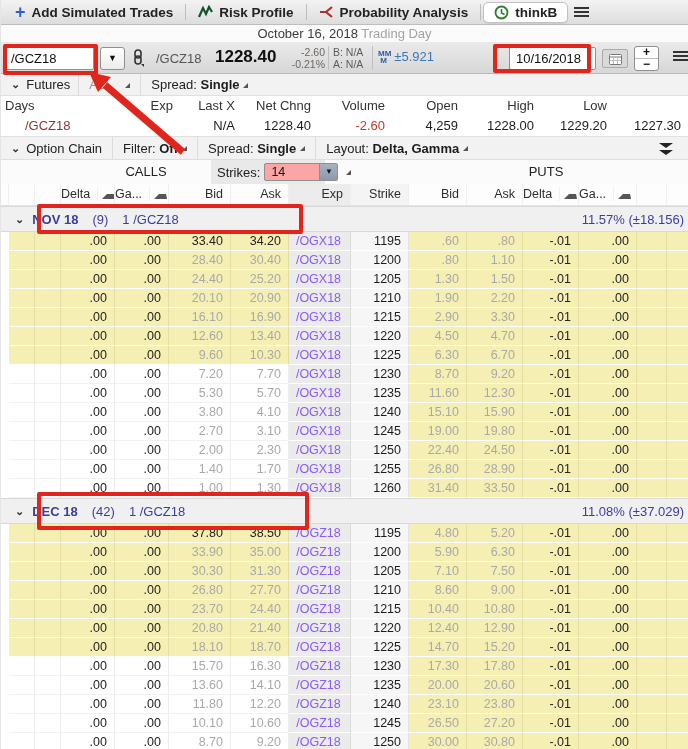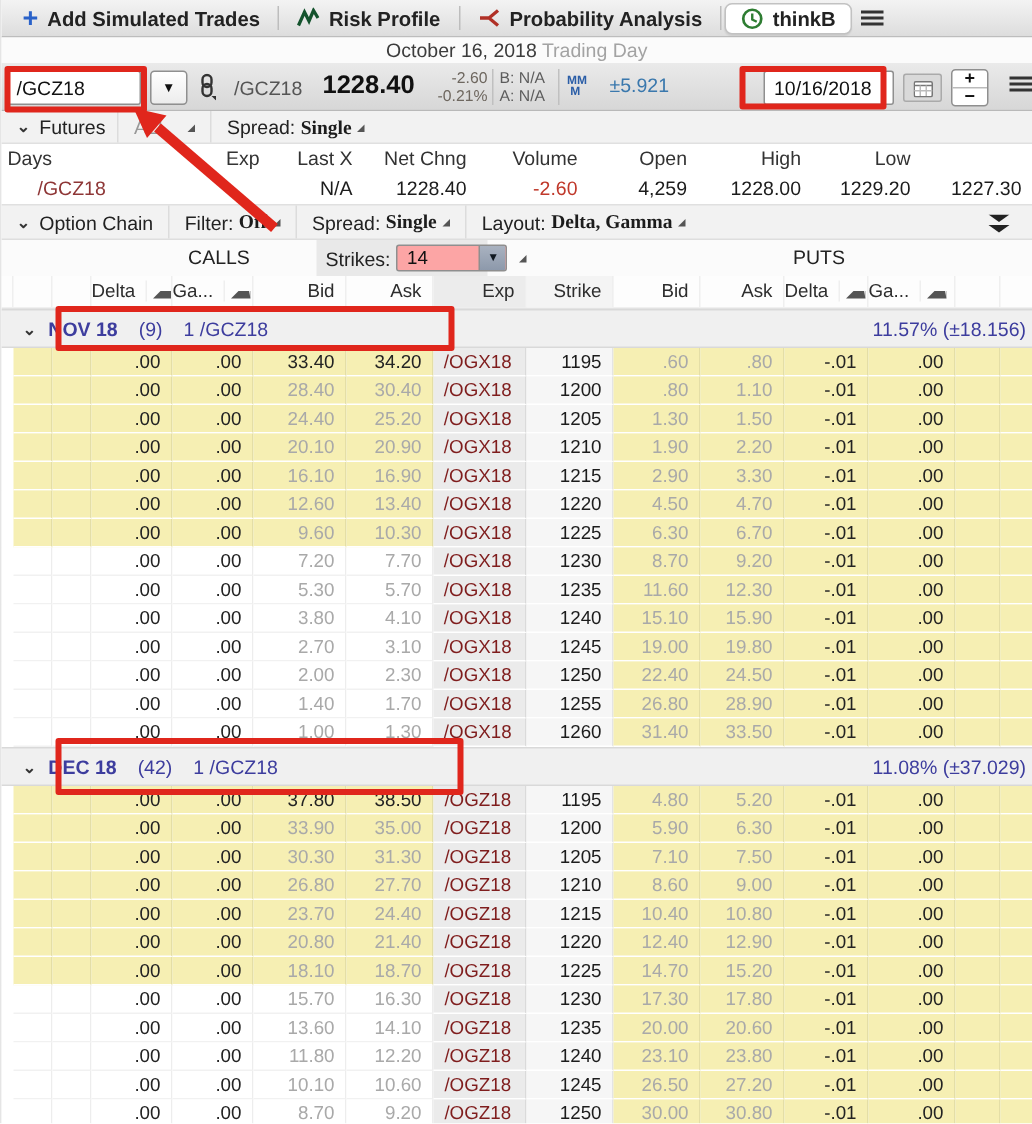--- a/index.html
+++ b/index.html
@@ -26,37 +26,37 @@
   .symbar>*{position:absolute;}
   .syminput{left:3px;top:5px;width:90px;height:23px;border:1px solid #8f8f8f;border-radius:2px;padding:0 6px;font-size:13px;color:#111;background:#fff;}
   .ddbtn{left:99px;top:5px;width:25px;height:23px;background:linear-gradient(#fff,#ececec);border:1px solid #8f8f8f;border-radius:3px;
          text-align:center;line-height:21px;font-size:9px;color:#111;}
   .linkicon{left:131px;top:7px;}
   .symlabel{left:155px;top:9px;color:#555;}
   .lastpx{left:214px;top:5px;font-size:17px;font-weight:700;color:#101010;}
   .chgstack{left:280px;top:4px;text-align:right;width:44px;font-size:10.5px;color:#6e675f;line-height:12px;}
   .bastack{left:332px;top:4px;font-size:10.5px;color:#5c5c5c;line-height:12px;}
   .vdiv{top:4px;width:1px;height:24px;background:#c0c0c0;}
-  .mmwrap{left:377px;top:7px;display:flex;align-items:center;gap:15px;}
+  .mmwrap{left:377px;top:7px;display:flex;align-items:center;gap:3px;}
   .mmlogo{color:#2b5ea7;font-weight:700;font-size:8px;line-height:7px;text-align:left;}
   .mmval{color:#3a78ad;font-size:13px;}
   .dateinput{left:508px;top:5px;width:87px;height:23px;border:1px solid #8f8f8f;border-radius:2px;padding:0 6px;font-size:13px;color:#111;background:#fff;}
   .calbtn{left:601px;top:7px;width:26px;height:19px;background:#d9d9d9;border:1px solid #aaa;border-radius:2px;display:flex;align-items:center;justify-content:center;}
   .stepper{left:633px;top:4px;width:25px;height:25px;background:#fff;border:1px solid #8f8f8f;border-radius:3px;font-weight:700;font-size:12px;line-height:11px;text-align:center;color:#111;}
   .stepper div{height:12px;}
   .stepper .sp-top{border-bottom:1px solid #bbb;}
   .hamb2{left:666px;top:9px;}
 
   
   .futbar{height:22px;background:#f2f2f2;border-bottom:1px solid #e0e0e0;display:flex;align-items:center;font-size:13px;color:#222;}
   .caret{font-weight:700;font-size:11px;color:#333;margin:0 6px 0 10px;}
   .seg{display:flex;align-items:center;height:100%;padding:0 10px;border-left:1px solid #dcdcdc;}
   .seg:first-child{border-left:none;}
   .muted{color:#999;}
-  .bld{font-weight:700;color:#1c1c1c;font-family:Liberation Serif, serif;}
+  .bld{font-weight:700;color:#1c1c1c;}
   .dmark{width:0;height:0;border-left:5px solid transparent;border-bottom:5px solid #555;display:inline-block;margin-left:4px;margin-bottom:-1px;}
   .futgrid{display:grid;grid-template-columns:110px 68px 62px 76px 74px 73px 76px 73px 74px;font-size:13px;}
   .futgrid span{text-align:right;padding:0 6px 0 0;line-height:20px;overflow:hidden;}
   .futgrid .la{text-align:left;padding-left:24px;}
   .futgrid .lb{text-align:left;padding-left:4px;}
   .futhead{height:20px;color:#333;background:#fff;}
   .futrow{height:20px;color:#1c1c1c;background:#fff;}
   .sym-red{color:#8e3636;}
   .neg{color:#c0392b;}
 
@@ -85,21 +85,21 @@
   .gname{font-weight:600;margin-right:14px;}
   .gcount{margin-right:14px;}
   .gser{}
   .giv{margin-left:auto;padding-right:4px;}
 
   .row{height:19px;font-size:12.5px;}
   .cell{text-align:right;padding-right:7px;line-height:18px;border-right:1px solid rgba(0,0,0,0.07);border-bottom:1px solid #fff;overflow:hidden;white-space:nowrap;}
   .ys{background:#f6efb3;}
   .ws{background:#fff;border-bottom-color:#f1f1f1;}
   .edgec{background:#fff;border-right:none;border-bottom:none;}
-  .expc{background:#ebebeb;text-align:center;padding-right:2px;color:#7f1d1d;}
+  .expc{background:#ebebeb;text-align:center;padding-right:2px;color:#8b5cf6;}
   .strc{background:#f6f6f6;font-weight:400;color:#1c1c1c;}
   .dark{color:#232323;}
   .gray{color:#a9a9a9;}
 
   
   .rbox{position:absolute;border:4px solid #e0261c;border-radius:2px;z-index:50;pointer-events:none;}
   .arrowsvg{position:absolute;left:0;top:0;z-index:50;pointer-events:none;}
 </style>
 </head>
 <body>

